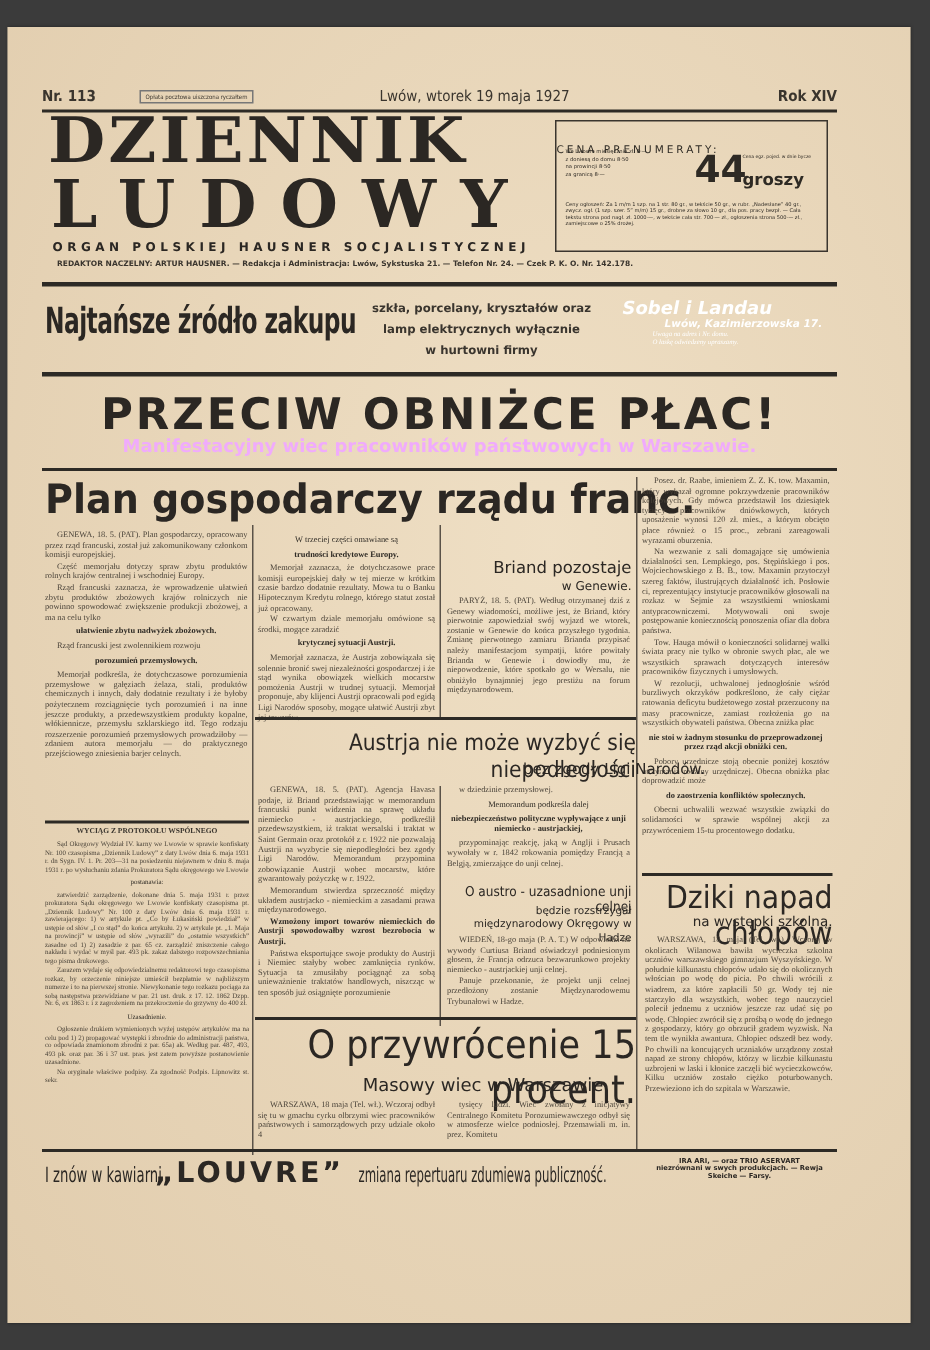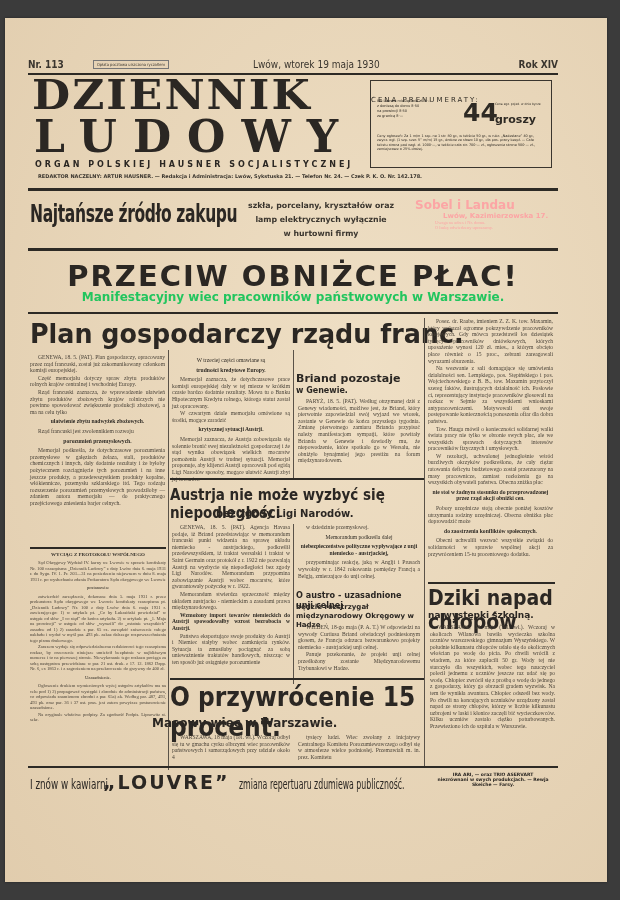--- a/index.html
+++ b/index.html
@@ -19,44 +19,44 @@
   .redaktor{left:38px;top:173px;font-family:"DejaVu Sans",sans-serif;font-size:5px;font-weight:bold;color:#3a352e;white-space:nowrap;}
   .price{left:370px;top:80px;width:180px;height:86px;border:1px solid #3a352e;font-family:"DejaVu Sans",sans-serif;}
   .price .t{position:absolute;left:0;right:0;top:15px;text-align:left;font-weight:normal;font-size:7px;letter-spacing:2px;}
   .price .rows{position:absolute;left:6px;top:18px;font-size:3.5px;line-height:5px;width:60px;}
   .price .big{position:absolute;left:92px;top:17px;font-size:25px;font-weight:bold;}
   .price .unit{position:absolute;left:124px;top:32px;font-size:11px;font-weight:bold;}
   .price .small{position:absolute;left:124px;top:21px;font-size:3px;}
   .price .ads{position:absolute;left:6px;top:53px;width:168px;font-size:3.4px;line-height:4.3px;}
   .ad1{left:30px;top:200px;font-family:"DejaVu Sans Condensed","DejaVu Sans",sans-serif;font-weight:bold;font-size:24px;letter-spacing:-0.5px;transform:scaleX(0.72);transform-origin:left;white-space:nowrap;color:#2b2723;}
   .ad2{left:247px;top:199px;width:148px;text-align:center;font-family:"DejaVu Sans",sans-serif;font-weight:bold;font-size:7.8px;line-height:14px;color:#3a352e;}
-  .ad3{left:415px;top:198px;width:140px;font-family:"DejaVu Sans",sans-serif;color:#fca5a5;}
+  .ad3{left:415px;top:198px;width:140px;font-family:"DejaVu Sans",sans-serif;color:#ffffff;font-style:italic;}
   .ad3 .n{font-size:12px;font-weight:bold;}
   .ad3 .a{font-size:7px;margin-left:28px;font-weight:bold;}
   .ad3 .u{font-family:"Liberation Serif",serif;font-size:4.5px;margin-left:20px;line-height:5px;}
   .hl1{left:28px;top:259px;width:530px;text-align:center;font-family:"DejaVu Sans",sans-serif;font-weight:bold;font-size:29px;letter-spacing:2px;color:#2b2723;white-space:nowrap;}
-  .hl1sub{left:28px;top:290px;width:530px;text-align:center;font-family:"DejaVu Sans",sans-serif;font-weight:bold;font-size:12px;color:#22c55e;}
+  .hl1sub{left:28px;top:290px;width:530px;text-align:center;font-family:"DejaVu Sans",sans-serif;font-weight:bold;font-size:12px;color:#f0abfc;}
   .hl2{left:30px;top:318px;font-family:"DejaVu Sans",sans-serif;font-weight:bold;font-size:27px;color:#2b2723;white-space:nowrap;transform:scaleX(0.94);transform-origin:left;}
   .col{position:absolute;font-size:5.6px;line-height:6.6px;text-align:justify;color:#4a4339;}
   .col p{margin:0 0 1px 0;text-indent:8px;}
   .col .c{text-align:center;text-indent:0;font-weight:bold;margin:3px 0;color:#2e2a24;}
   .vline{position:absolute;width:1px;background:#5a5248;}
-  .sub-h{position:absolute;text-align:left;font-family:"DejaVu Sans",sans-serif;font-weight:bold;color:#2b2723;}
+  .sub-h{position:absolute;text-align:right;font-family:"DejaVu Sans",sans-serif;font-weight:normal;color:#2b2723;}
   .cond{font-family:"DejaVu Sans Condensed","DejaVu Sans",sans-serif;transform-origin:center;}
   .bottom-ad{left:30px;top:771px;width:530px;height:20px;white-space:nowrap;font-family:"DejaVu Sans",sans-serif;color:#2b2723;}
 </style>
 </head>
 <body>
 
 <div class="sheet"></div>
 
 <div class="abs topbar">
   <span class="nr">Nr. 113</span>
   <span class="stamp">Opłata pocztowa uiszczona ryczałtem</span>
-  <span class="date">Lwów, wtorek 19 maja 1930</span>
+  <span class="date">Lwów, wtorek 19 maja 1927</span>
   <span class="rok">Rok XIV</span>
 </div>
 <div class="rule" style="top:73px;height:2px;"></div>
 
 <div class="abs masthead1">DZIENNIK</div>
 <div class="abs masthead2">LUDOWY</div>
 <div class="abs organ">ORGAN POLSKIEJ HAUSNER SOCJALISTYCZNEJ</div>
 <div class="abs redaktor">REDAKTOR NACZELNY: ARTUR HAUSNER. — Redakcja i Administracja: Lwów, Sykstuska 21. — Telefon Nr. 24. — Czek P. K. O. Nr. 142.178.</div>
 
 <div class="abs price">

